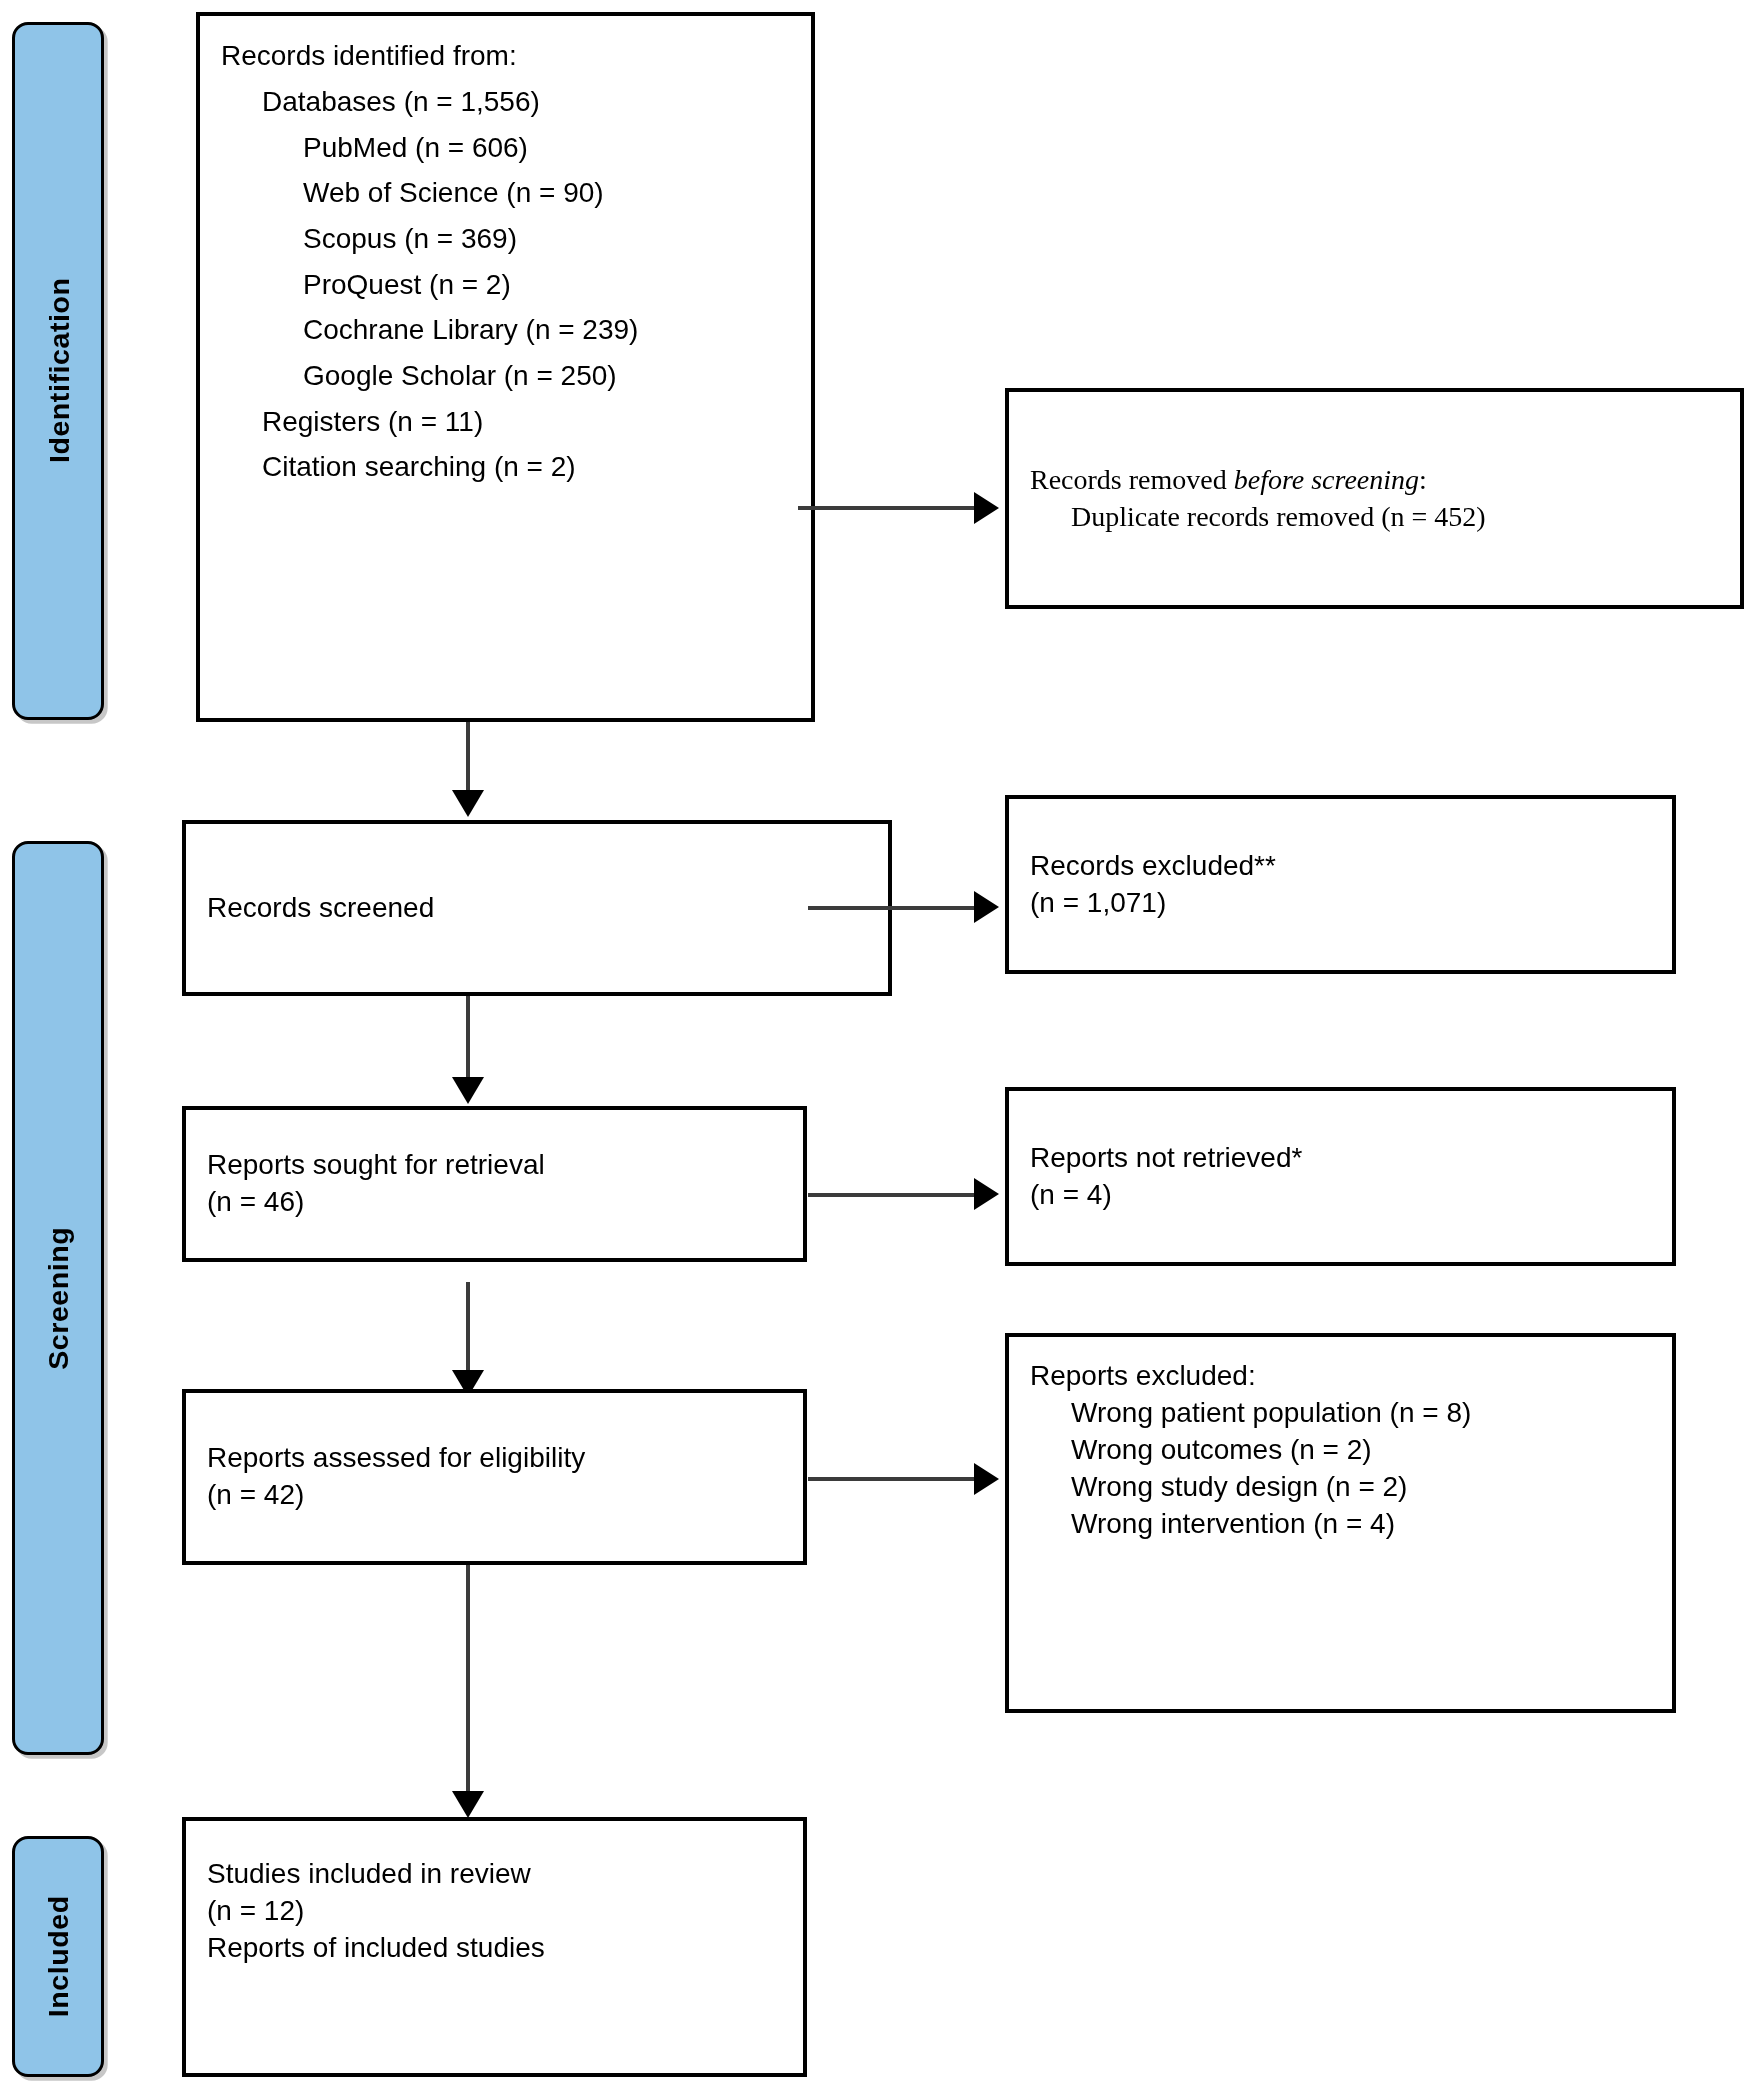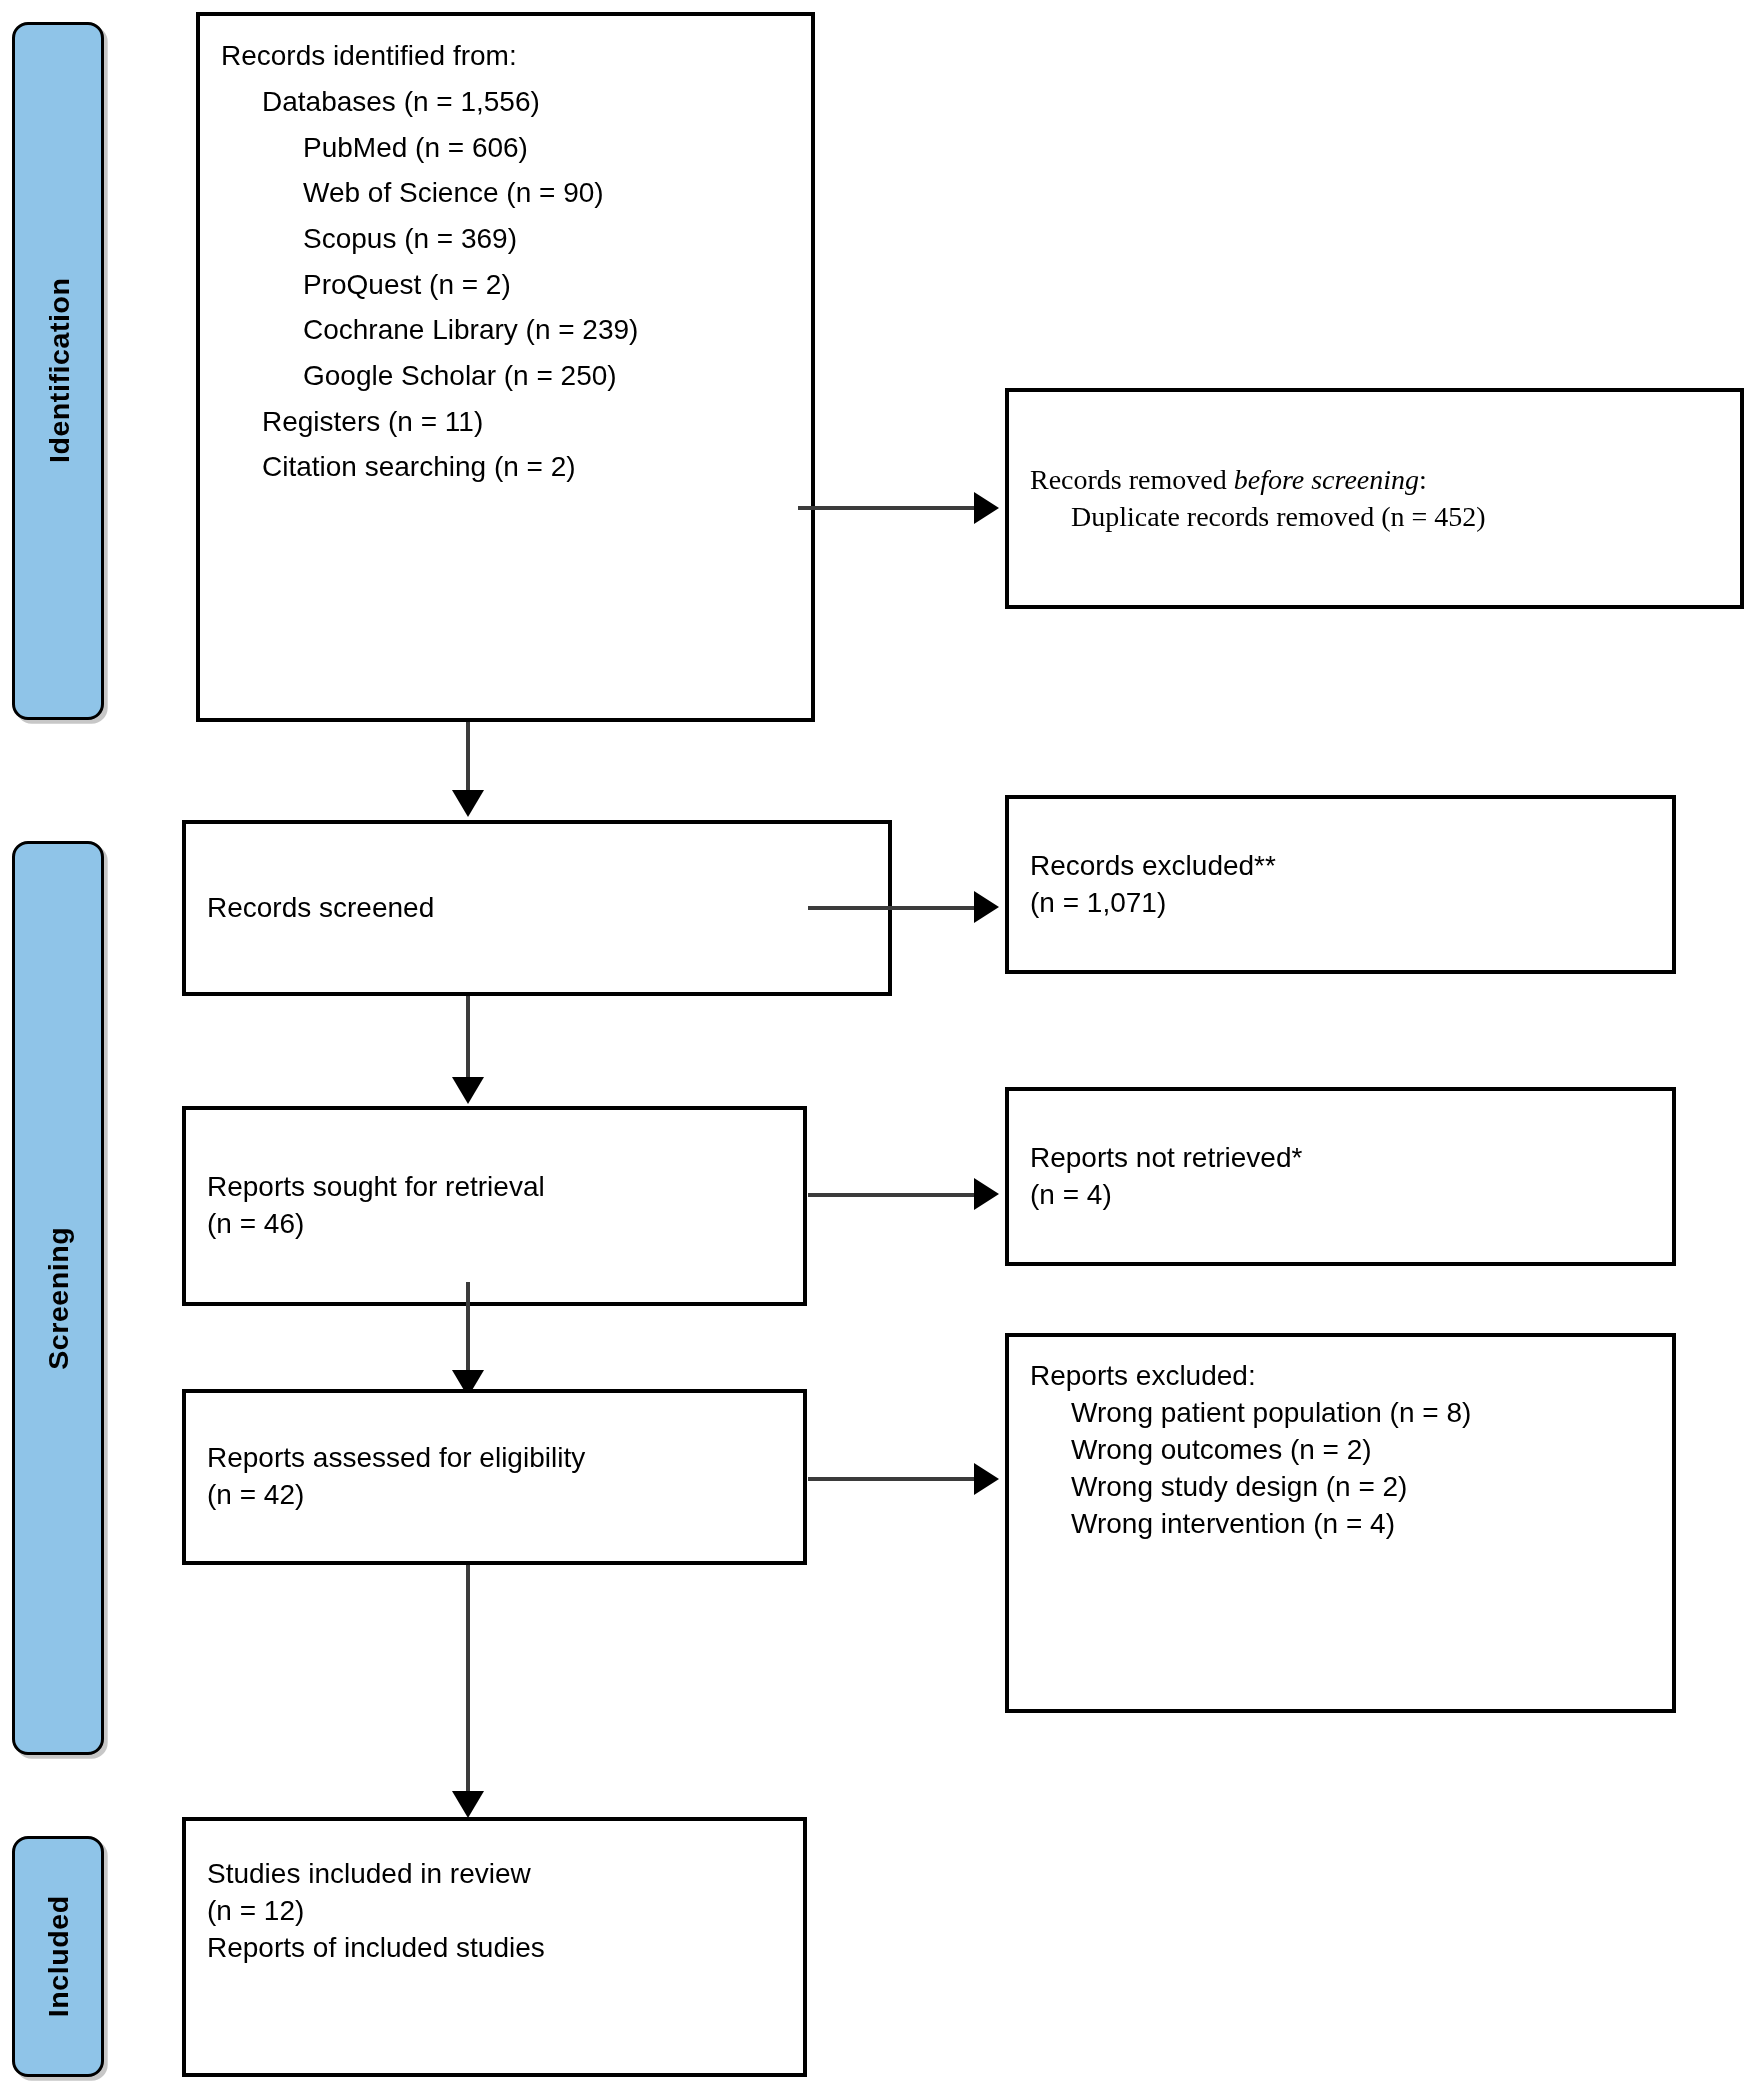--- a/index.html
+++ b/index.html
@@ -145,21 +145,21 @@
   <div class="arrow-right" style="left:974px; top:891px;"></div>
 
   <div class="flow-box" style="left:1005px; top:795px; width:671px; height:179px;">
     <div class="line">Records excluded**</div>
     <div class="line spaced">(n = 1,071)</div>
   </div>
 
   <div class="conn conn-v" style="left:466px; top:996px; height:84px;"></div>
   <div class="arrow-down" style="left:452px; top:1077px;"></div>
 
-  <div class="flow-box" style="left:182px; top:1106px; width:625px; height:200px;">
+  <div class="flow-box" style="left:182px; top:1106px; width:625px; height:156px;">
     <div class="line">Reports sought for retrieval</div>
     <div class="line spaced">(n = 46)</div>
   </div>
 
   <div class="conn conn-h" style="left:808px; top:1193px; width:172px;"></div>
   <div class="arrow-right" style="left:974px; top:1178px;"></div>
 
   <div class="flow-box" style="left:1005px; top:1087px; width:671px; height:179px;">
     <div class="line">Reports not retrieved*</div>
     <div class="line spaced">(n = 4)</div>

